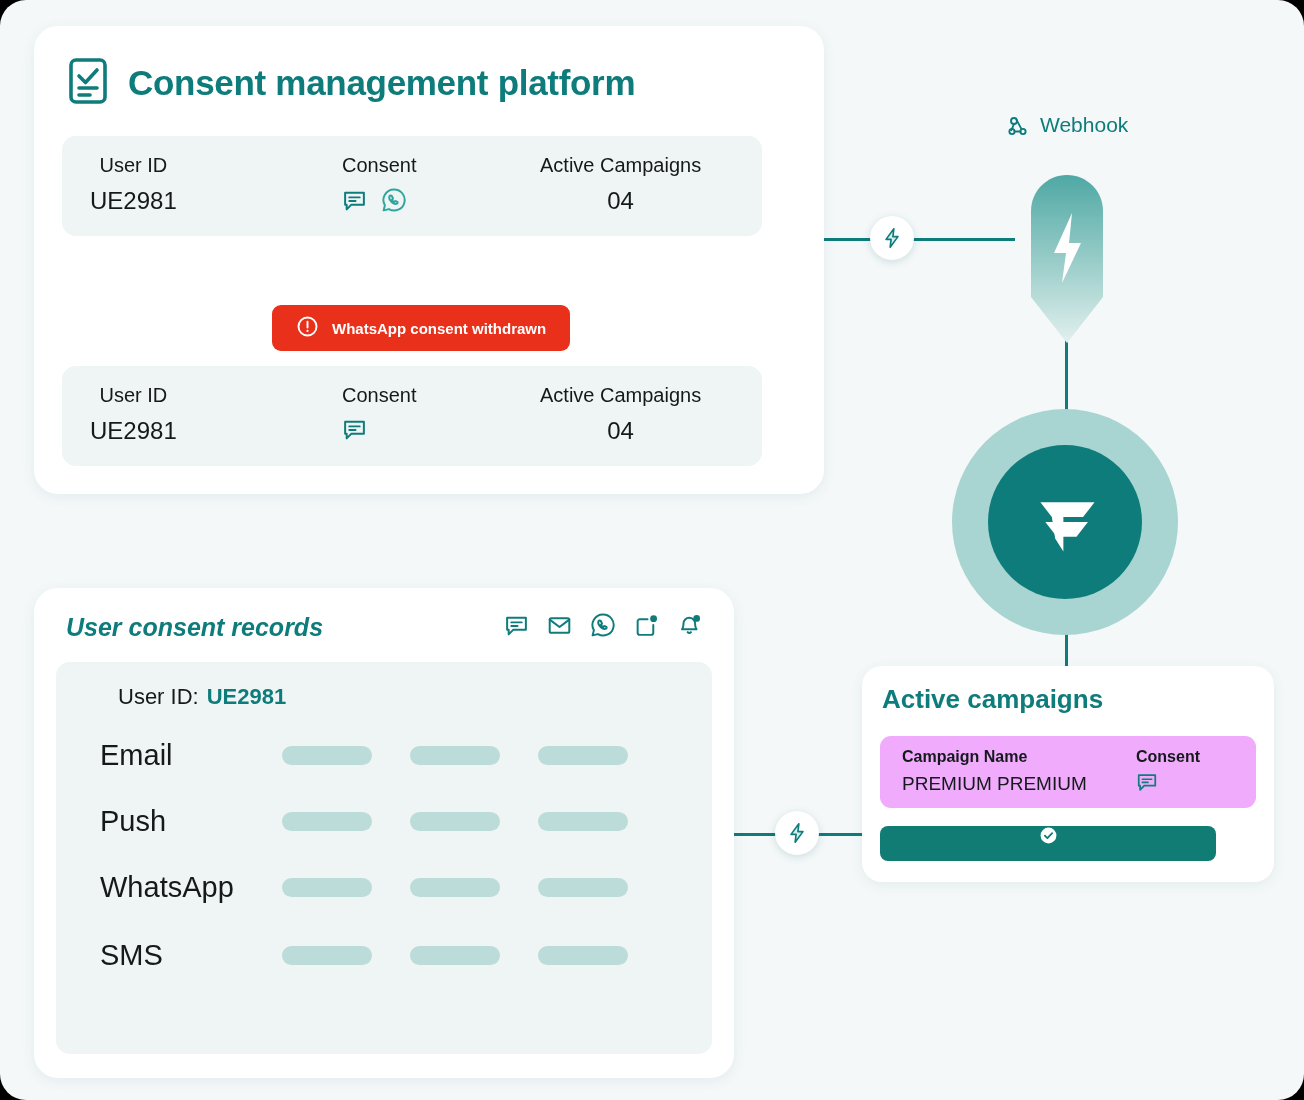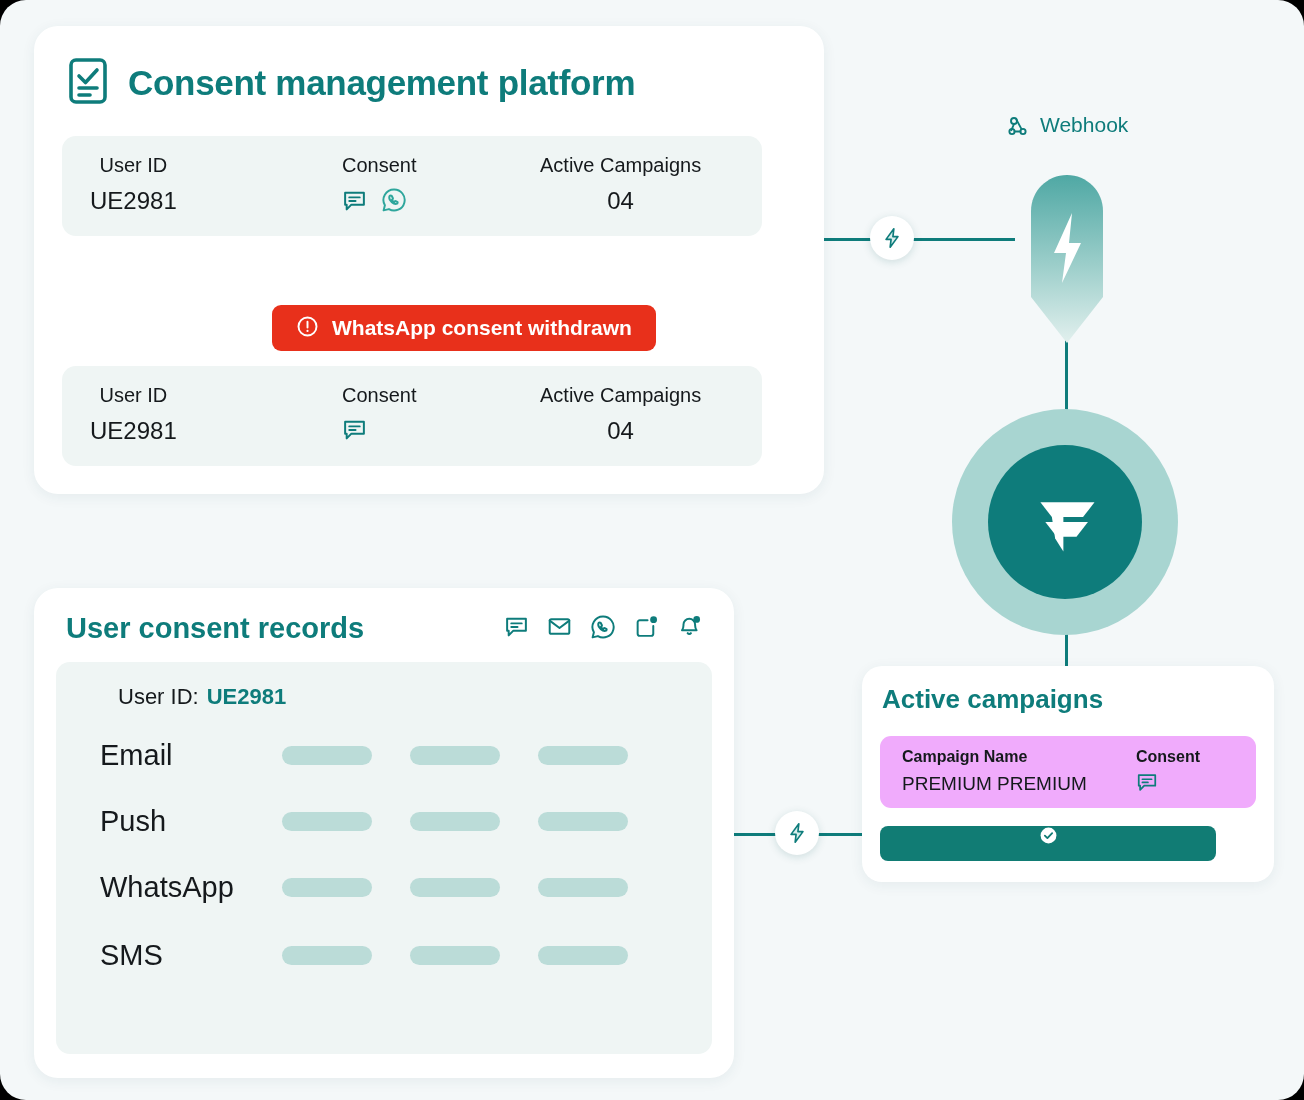--- a/index.html
+++ b/index.html
@@ -108,21 +108,21 @@
     background: #E8301B;
     border-radius: 9px;
     display: flex;
     align-items: center;
     gap: 13px;
     padding: 0 24px;
     box-sizing: border-box;
   }
   #alert-text {
     color: #FFFFFF;
-    font-size: 21px;
+    font-size: 15px;
     font-weight: bold;
     white-space: nowrap;
   }
 
   
   #cmp-arrow { position: absolute; left: 418px; top: 232px; }
 
   
   #webhook-label {
     position: absolute;
@@ -185,22 +185,23 @@
     box-shadow: 0 3px 14px rgba(30,70,80,0.07);
   }
   #ucr-head {
     display: flex;
     align-items: center;
     justify-content: space-between;
     padding: 24px 32px 0 32px;
   }
   #ucr-title {
     color: #0E7C7B;
-    font-size: 29px;
-    font-weight: bold;
+    font-size: 25px;
+    font-weight: bold;
+    font-style: italic;
   }
   #ucr-icons {
     display: flex;
     gap: 18px;
     align-items: center;
   }
   #ucr-panel {
     position: absolute;
     left: 22px;
     top: 74px;

